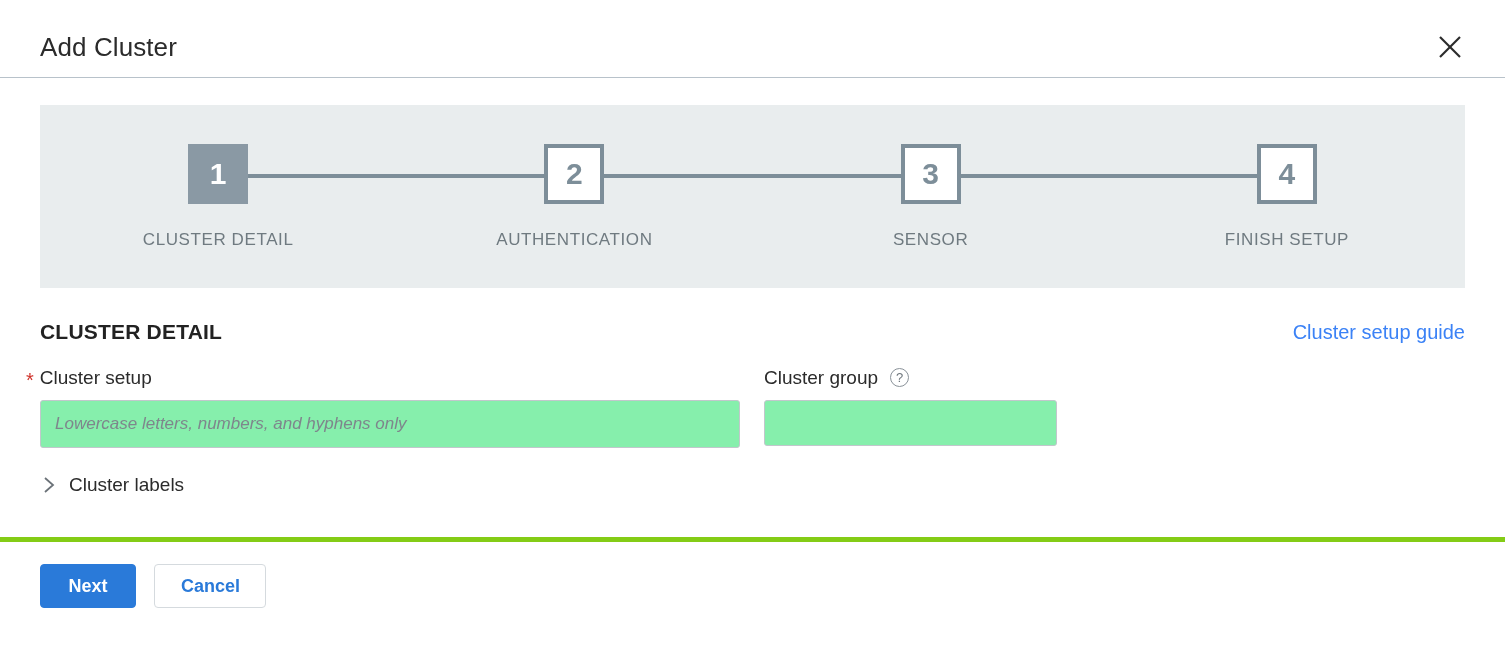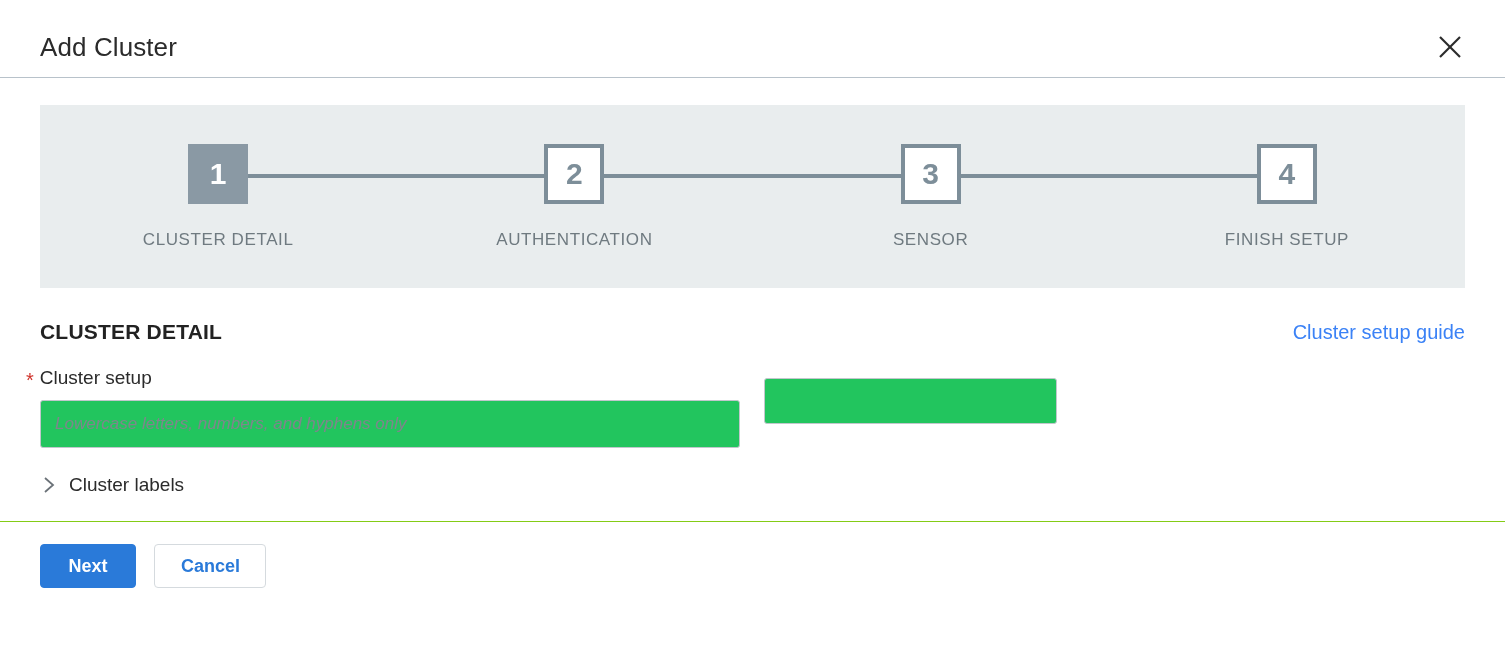--- a/index.html
+++ b/index.html
@@ -185,21 +185,21 @@
     cursor: pointer;
     box-sizing: border-box;
   }
 
   .text-input {
     margin-top: 12px;
     height: 46px;
     box-sizing: border-box;
     border: 1px solid #c2c7cc;
     border-radius: 3px;
-    background: #22c55e;
+    background: #86efac;
     padding: 0 14px;
     font-size: 17px;
     font-family: "Liberation Sans", sans-serif;
     color: #2b2b2b;
     outline: none;
     width: 100%;
   }
   .text-input::placeholder {
     color: #7e868c;
     font-style: italic;
@@ -223,24 +223,24 @@
     justify-content: center;
   }
   .accordion-label {
     font-size: 19px;
     color: #2b2b2b;
   }
 
   
   .modal-footer {
     flex: 0 0 auto;
-    border-top: 1px solid #84cc16;
+    border-top: 5px solid #84cc16;
     padding: 22px 40px 0 40px;
     box-sizing: border-box;
-    height: 138px;
+    height: 122px;
   }
   .btn {
     font-family: "Liberation Sans", sans-serif;
     font-size: 18px;
     font-weight: 700;
     border-radius: 4px;
     padding: 0 20px;
     height: 44px;
     cursor: pointer;
     box-sizing: border-box;
@@ -318,20 +318,24 @@
 
       <div class="field field-cluster-name">
         <div class="field-label">
           <span class="required-star">*</span>
           <span>Cluster setup</span>
         </div>
         <input class="text-input" type="text" placeholder="Lowercase letters, numbers, and hyphens only" style="">
       </div>
 
       <div class="field field-cluster-group">
+        <div class="field-label">
+          <span>Cluster group</span>
+          <span class="help-icon">?</span>
+        </div>
         <input class="text-input" type="text" placeholder="" style="">
       </div>
 
     </div>
 
     
     <div class="accordion">
       <span class="chevron">
         <svg width="14" height="20" viewBox="0 0 14 20">
           <polyline points="3,3 11,10 3,17" fill="none" stroke="#6b7278" stroke-width="1.8"></polyline>

